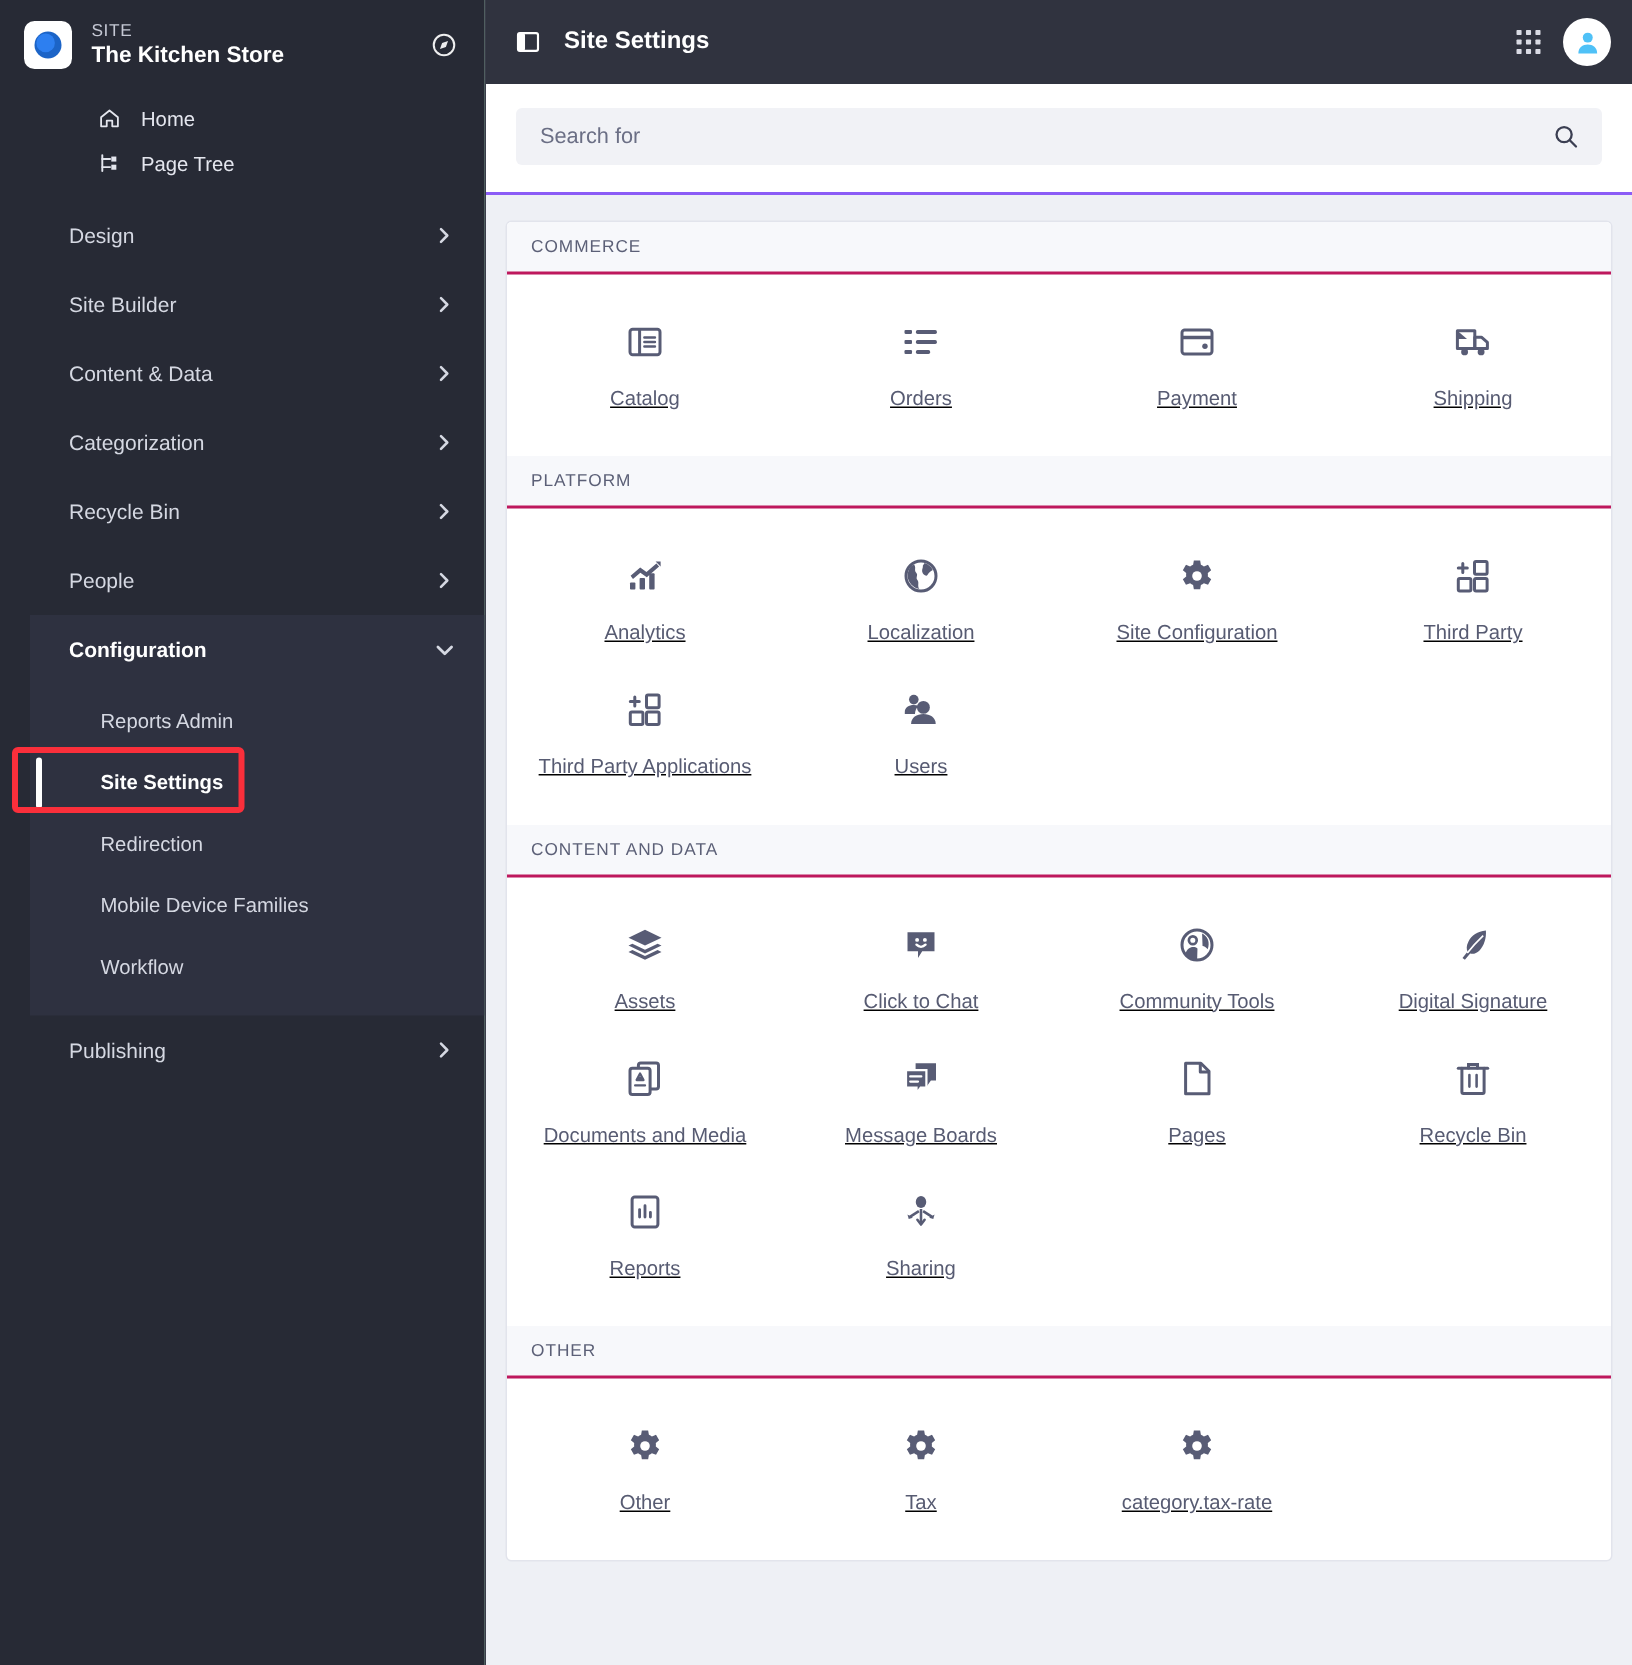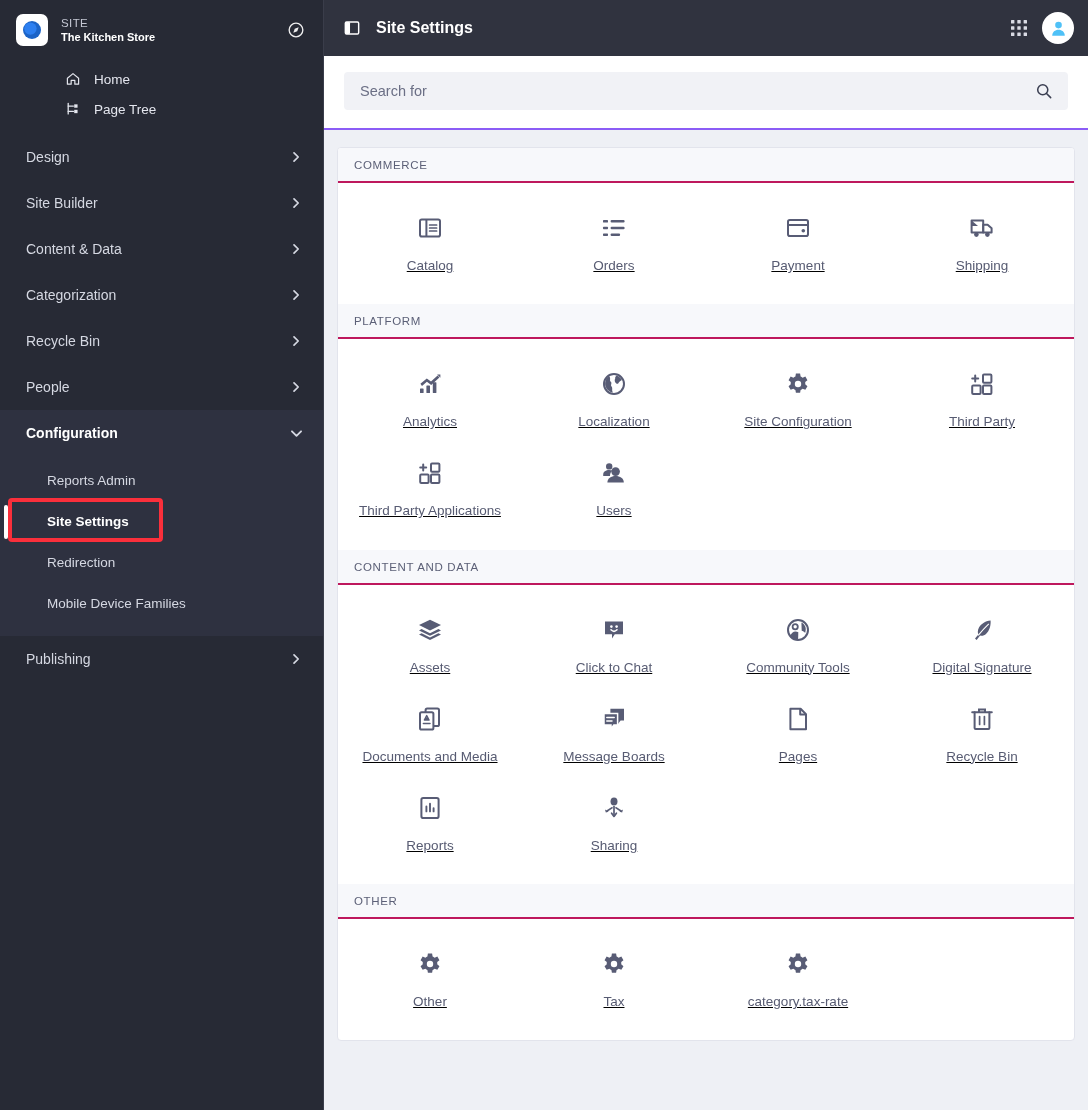--- a/index.html
+++ b/index.html
@@ -40,21 +40,21 @@
     flex: 0 0 32px;
     display: flex; align-items: center; justify-content: center;
     position: relative;
   }
   .brand-text { margin-left: 13px; flex: 1; line-height: 1.12; }
   .brand-eyebrow {
     font-size: 11.5px; color: #c5c8d4; letter-spacing: .4px;
     display: block;
   }
   .brand-title {
-    font-size: 11px; font-weight: bold; color: #ffffff;
+    font-size: 15px; font-weight: bold; color: #ffffff;
     display: block; margin-top: 1px;
   }
   .brand-action {
     width: 22px; height: 22px; flex: 0 0 22px;
     color: #ffffff; opacity: .92;
     display: flex; align-items: center; justify-content: center;
   }
 
   .quicklinks { padding: 8px 0 10px 0; margin-left: 38px; }
   .quicklink {
@@ -65,21 +65,21 @@
     font-size: 13.5px;
     cursor: pointer;
   }
   .quicklink .ql-icon {
     width: 17px; height: 17px; flex: 0 0 17px;
     margin-right: 13px;
     display: flex; align-items: center; justify-content: center;
     color: #e4e6ee;
   }
 
-  .navgroups { flex: 1; }
+  .navgroups { flex: 1; margin-left: 20px; }
   .navrow {
     display: flex; align-items: center;
     height: 46px;
     padding: 0 20px 0 26px;
     color: #d5d8e2;
     font-size: 14px;
     cursor: pointer;
     position: relative;
   }
   .navrow .nav-label { flex: 1; }
@@ -377,20 +377,23 @@
         </div>
         <div class="subrow active">
           <span class="active-bar"></span>
           <span>Site Settings</span>
         </div>
         <div class="subrow">
           <span>Redirection</span>
         </div>
         <div class="subrow">
           <span>Mobile Device Families</span>
+        </div>
+        <div class="subrow">
+          <span>Workflow</span>
         </div>
       </div>
 
       <div class="navrow">
         <span class="nav-label">Publishing</span>
         <span class="chev">
           <svg width="12" height="12" viewBox="0 0 12 12" fill="none" stroke="currentColor" stroke-width="1.7" stroke-linecap="round" stroke-linejoin="round">
               <path d="M4 1.8 L8.2 6 L4 10.2"></path>
             </svg>
         </span>

